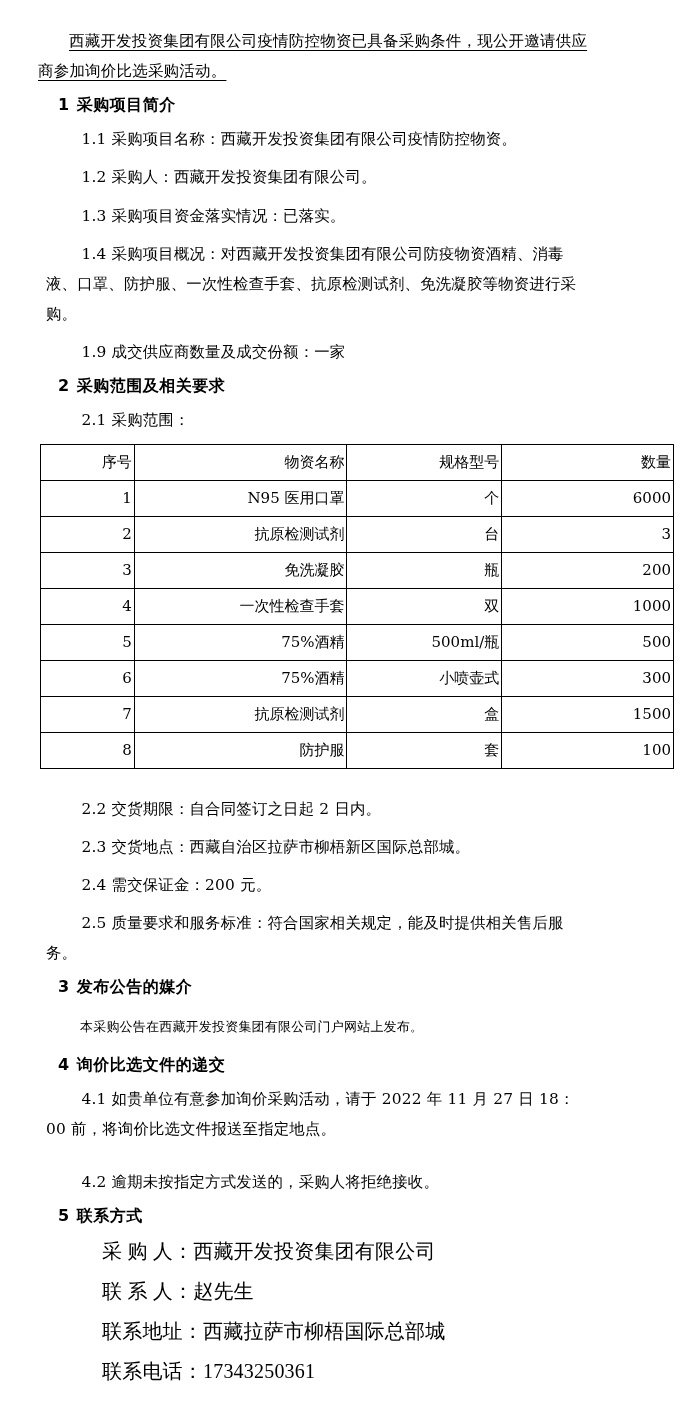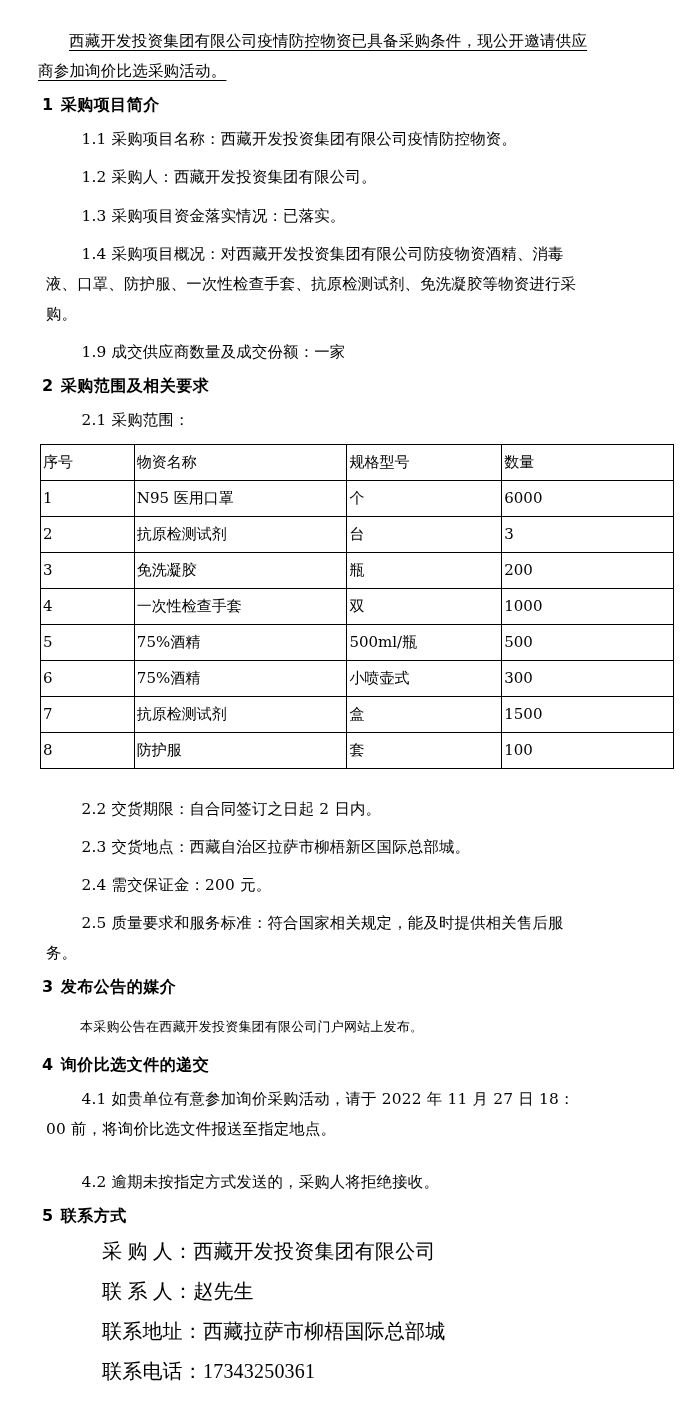--- a/index.html
+++ b/index.html
@@ -29,21 +29,21 @@
     line-height: 1.95;
     text-indent: 2em;
     text-decoration: underline;
     text-underline-offset: 4px;
     margin: 4px 0 6px 0;
     letter-spacing: 0.2px;
   }
   h2.section {
     font-size: 16px;
     font-weight: bold;
-    margin: 9px 0 4px 0;
+    margin: 9px 0 4px 16px;
     padding-left: 4px;
     letter-spacing: 0.5px;
     font-family: "DejaVu Sans", "Liberation Sans", sans-serif;
   }
   h2.section .num {
     margin-right: 7px;
   }
   p.item {
     font-size: 15.4px;
     line-height: 1.95;
@@ -64,21 +64,21 @@
   .spacer-sm { height: 7px; }
   .spacer-md { height: 13px; }
   table.goods {
     border-collapse: collapse;
     width: 634px;
     margin: 9px 0 4px 2px;
     font-size: 15px;
   }
   table.goods td, table.goods th {
     border: 1px solid #000;
-    text-align: left;
+    text-align: right;
     height: 33px;
     font-weight: normal;
     padding: 1px 2px;
     font-family: "DejaVu Serif", "Liberation Serif", serif;
   }
   table.goods tr.head td {
     height: 33px;
   }
   table.goods col.c1 { width: 94px; }
   table.goods col.c2 { width: 213px; }

